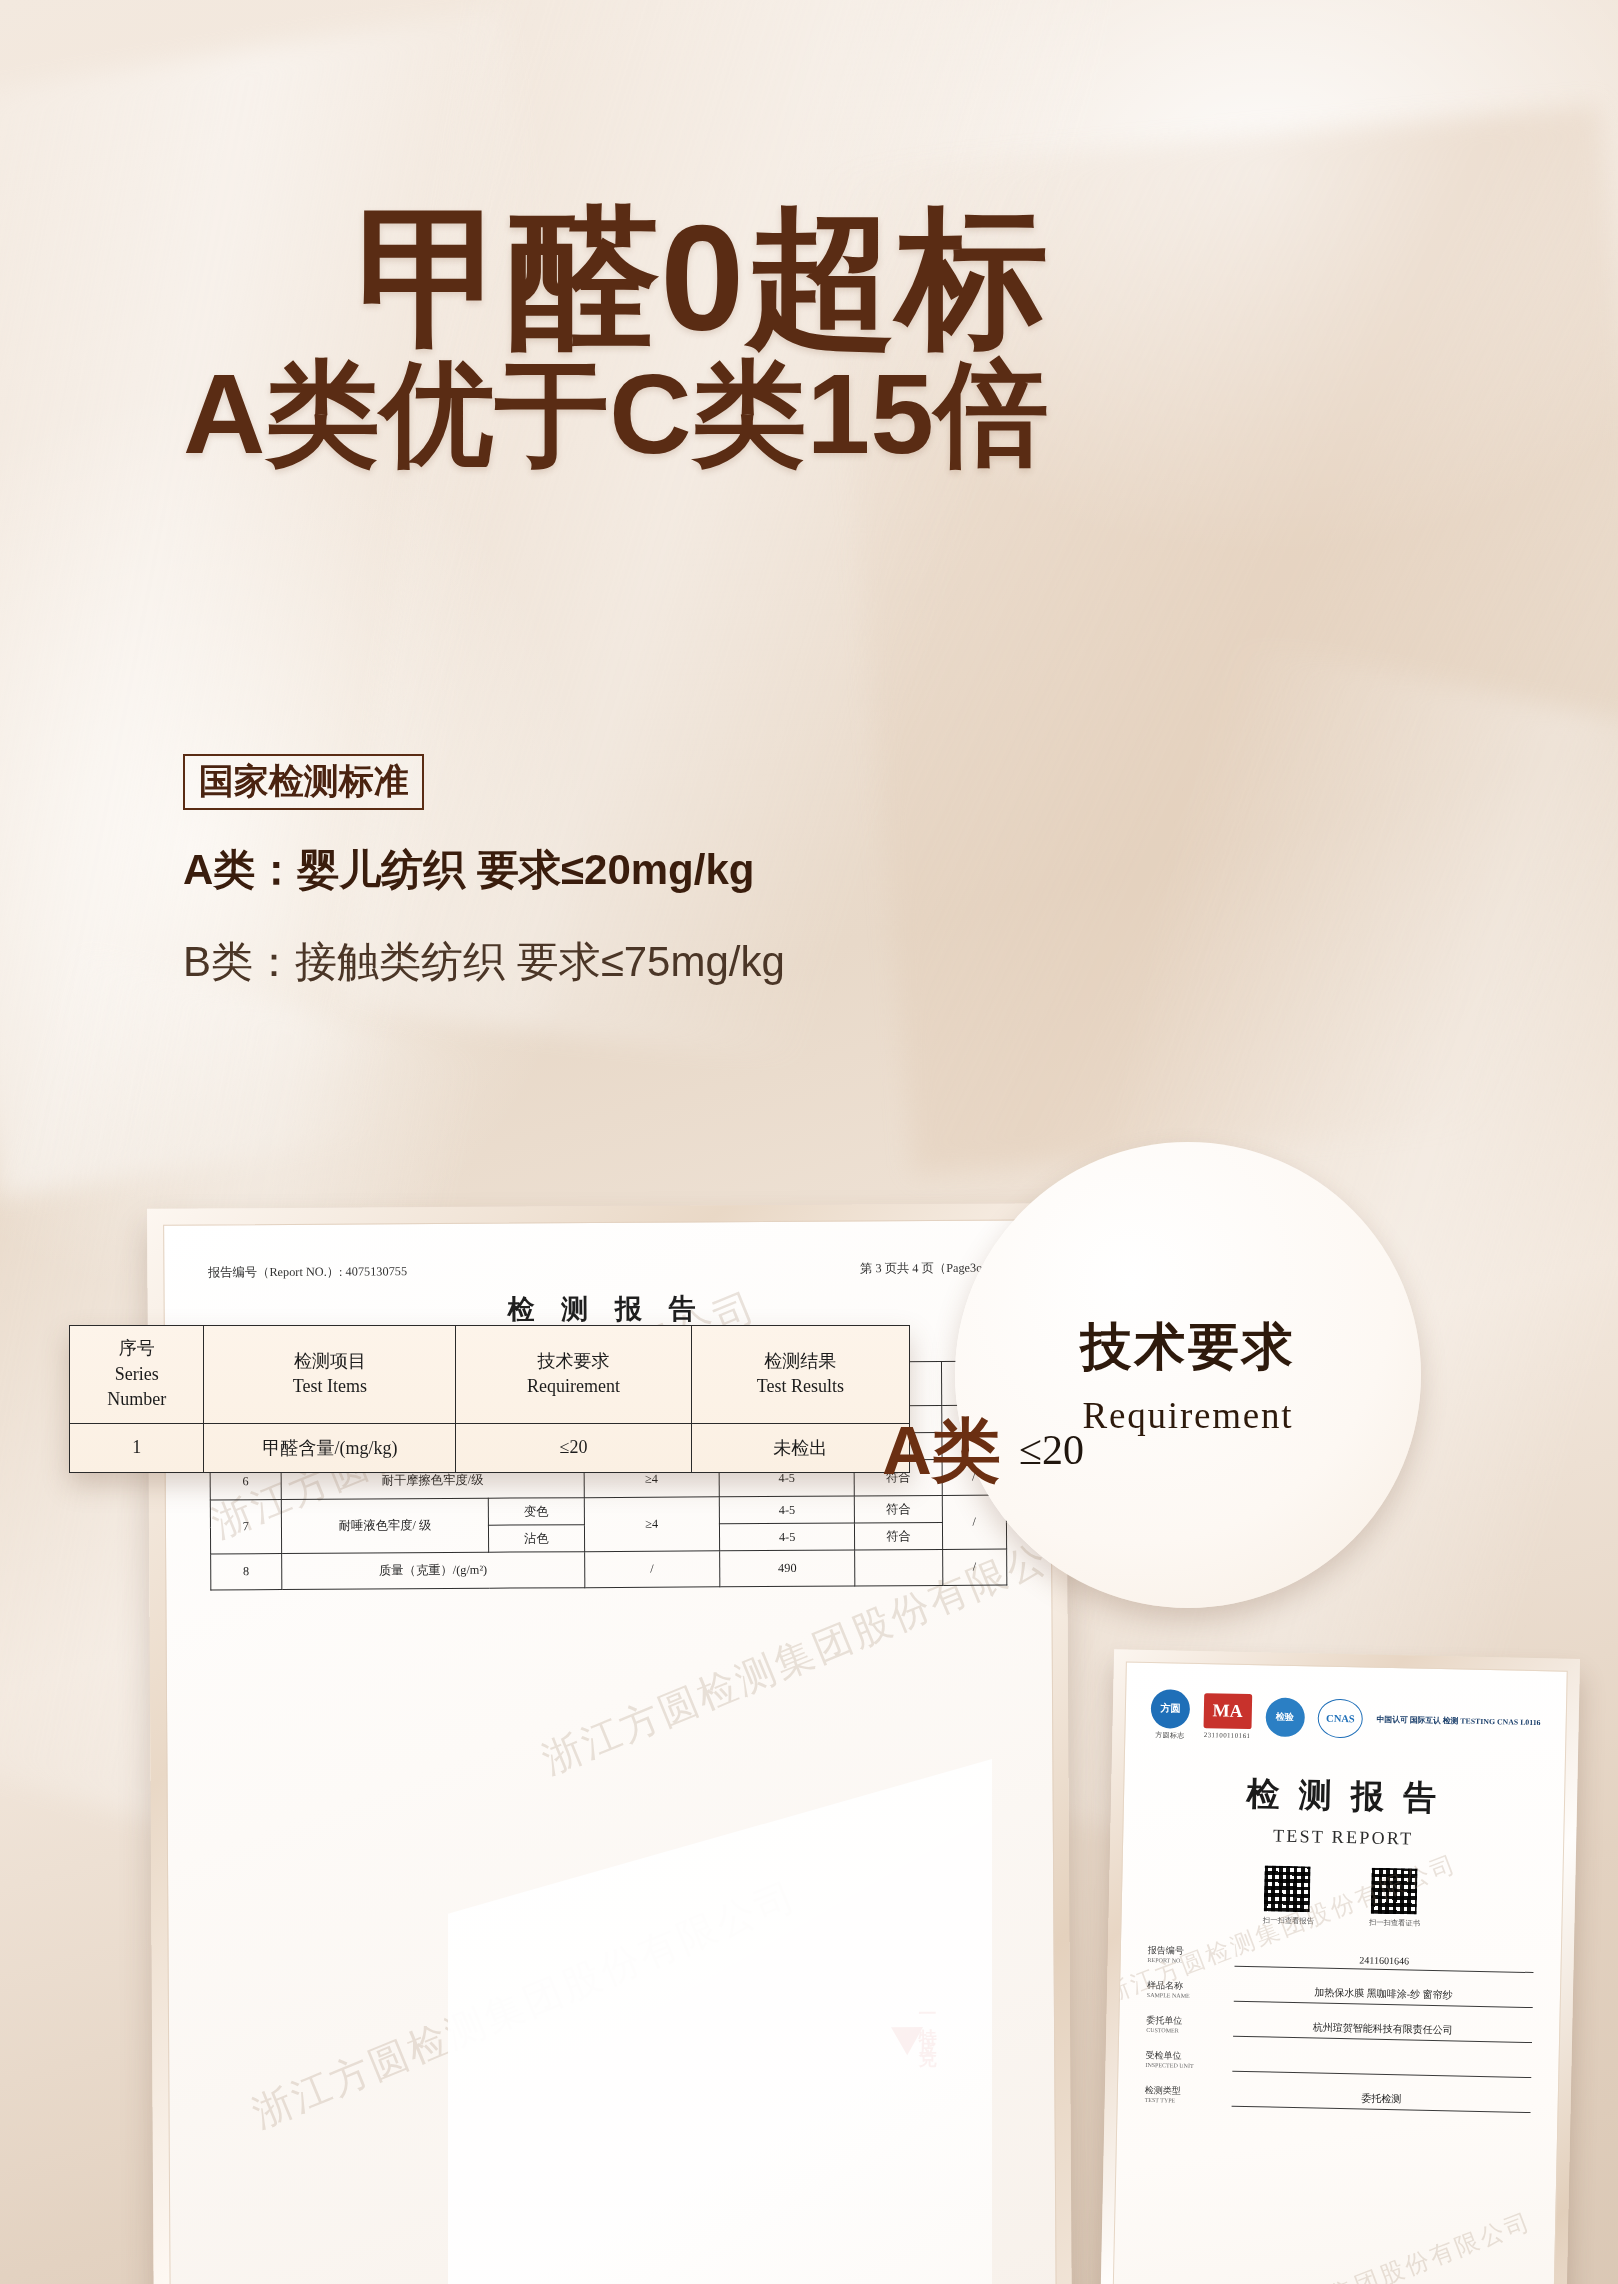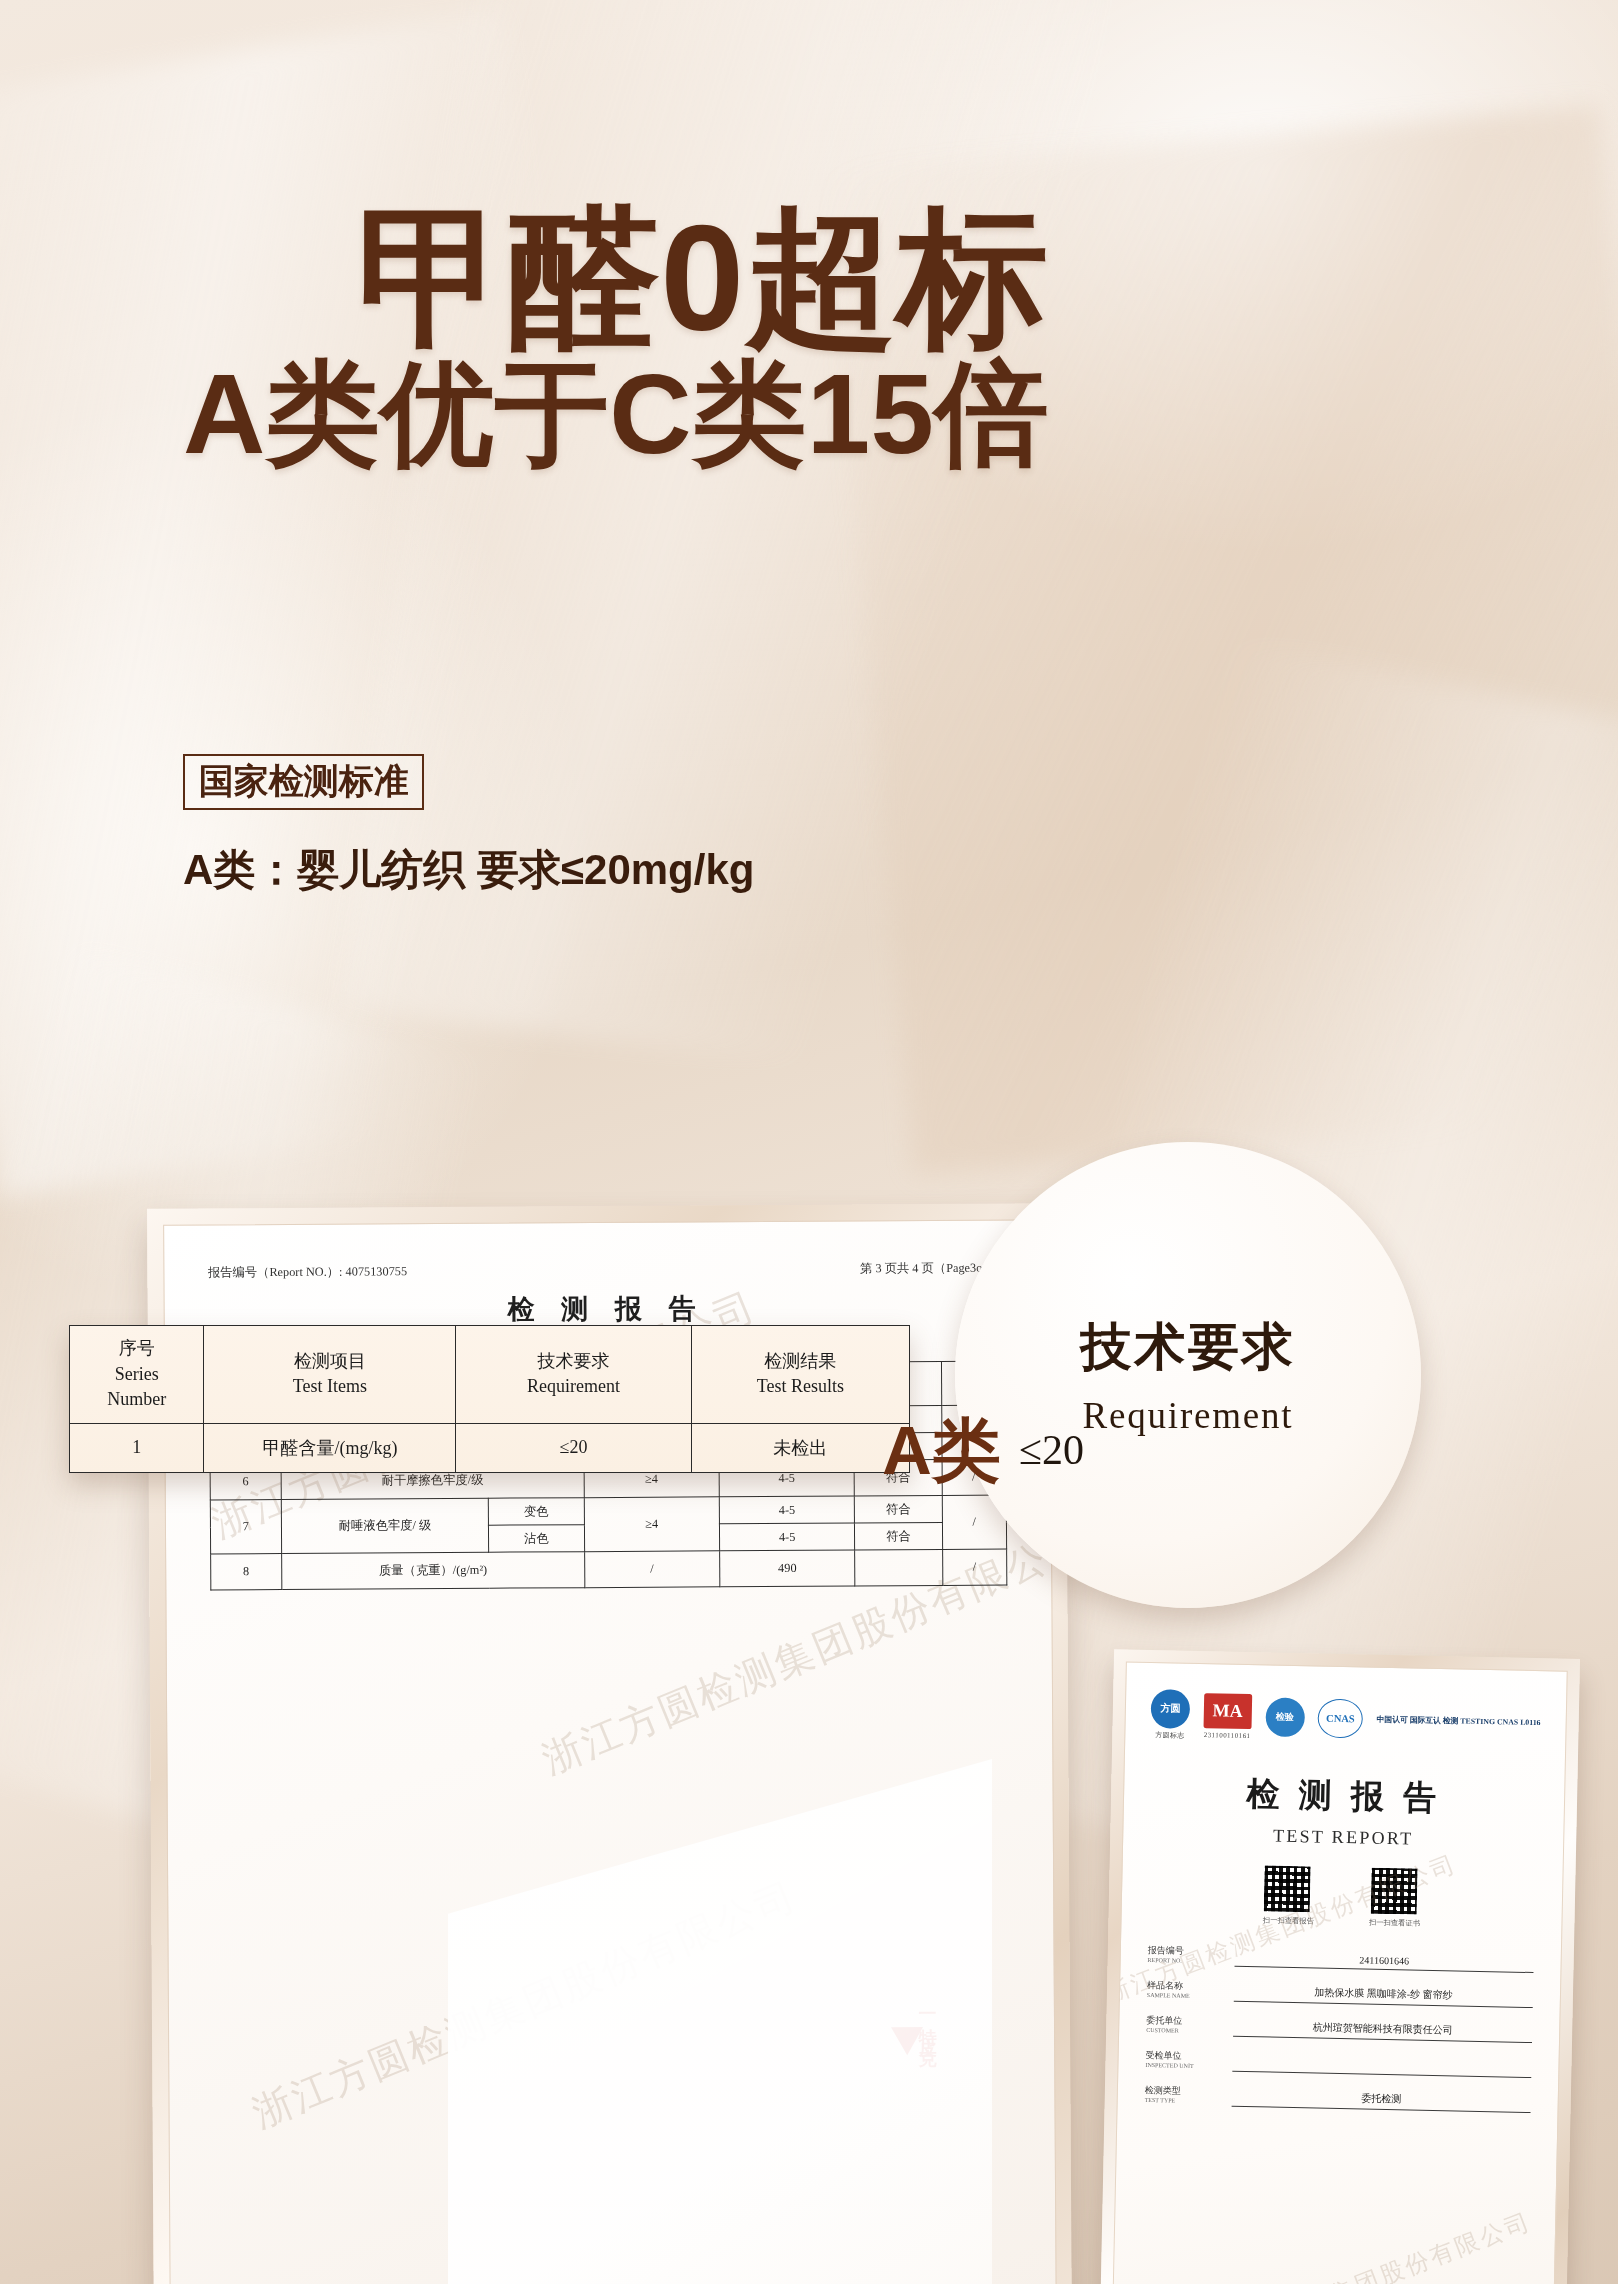--- a/index.html
+++ b/index.html
@@ -255,20 +255,21 @@
   <div class="silk s5"></div>
 
   <div class="headline-wrap">
     <div class="h1">甲醛0超标</div>
     <div class="h2">A类优于C类15倍</div>
   </div>
 
   <div class="std-wrap">
     <div class="std-badge">国家检测标准</div>
     <div class="std-line bold">A类：婴儿纺织 要求≤20mg/kg</div>
+    <div class="std-line norm">B类：接触类纺织 要求≤75mg/kg</div>
   </div>
 
   <div class="frame-big">
     <div class="mat">
 
       <div class="wm" style="left:27px; top:164px;">浙江方圆检测集团股份有限公司</div>
       <div class="wm" style="left:356px; top:402px;">浙江方圆检测集团股份有限公司</div>
       <div class="wm" style="left:64px; top:754px;">浙江方圆检测集团股份有限公司</div>
 
       <div class="doc">

